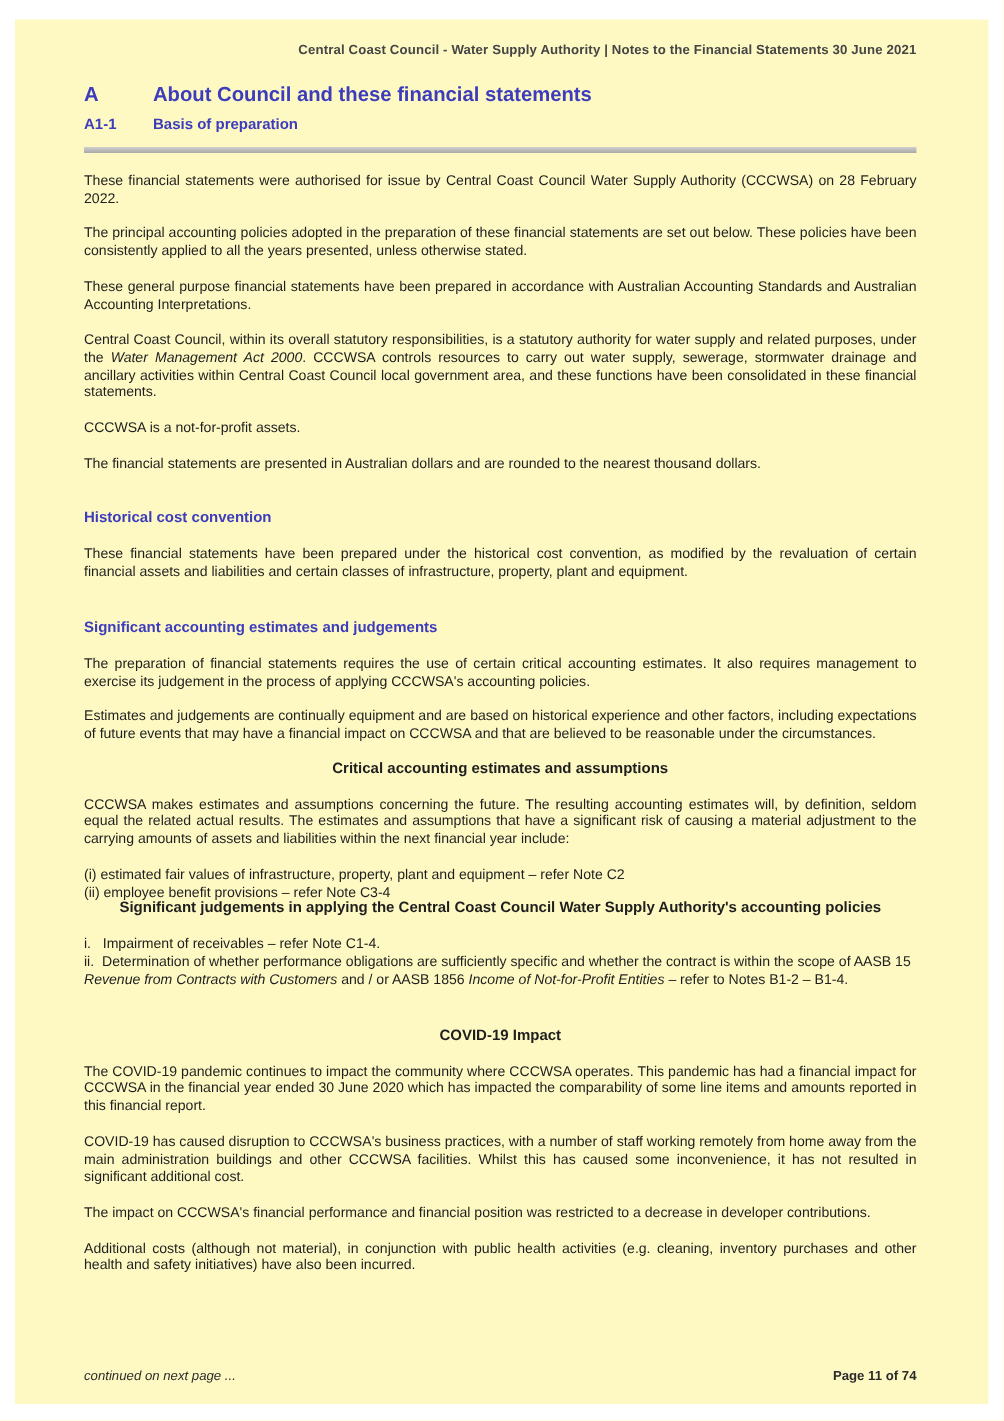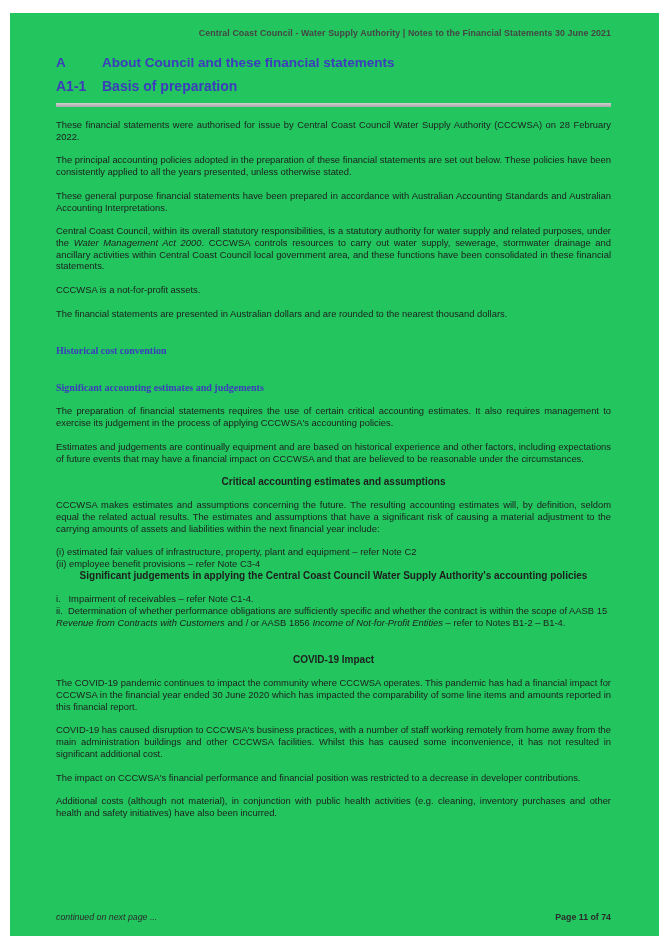--- a/index.html
+++ b/index.html
@@ -2,38 +2,38 @@
 <html><head>
 <meta charset="utf-8">
 <style>
   html,body{margin:0;padding:0;}
   body{
     width:669px;height:947px;position:relative;background:#ffffff;
     font-family:"Liberation Sans", sans-serif;overflow:hidden;
   }
   .sheet{
     position:absolute;left:10px;top:13px;right:10px;bottom:11px;
-    background:#22c55e;color:#1e1e1e;box-sizing:border-box;
+    background:#fef9c3;color:#1e1e1e;box-sizing:border-box;
     padding:0 48px 0 46px;
   }
   .doc-header{
     margin-top:15px;text-align:right;
     font-size:8.8px;font-weight:bold;color:#454545;letter-spacing:0.1px;
   }
   .h1{margin-top:17px;font-size:13.5px;font-weight:bold;color:#3c3cbd;}
-  .h2{margin-top:8px;font-size:14px;font-weight:bold;color:#3c3cbd;}
+  .h2{margin-top:8px;font-size:10px;font-weight:bold;color:#3c3cbd;}
   .hnum{display:inline-block;width:46px;}
   .rule{margin-top:9px;height:4px;background:linear-gradient(#cfcfcf,#a9a9a9);}
   #content{margin-top:2px;}
   .para{
     font-size:9.4px;line-height:11.7px;margin:12px 0;color:#1e1e1e;
     text-align:justify;
   }
   .h3{font-size:10px;font-weight:bold;margin:26px 0 10px;}
-  .h3.blue{color:#3c3cbd;font-family:Liberation Serif, serif;}
+  .h3.blue{color:#3c3cbd;}
   .h3.black{color:#1e1e1e;margin:0 0 12px;text-align:center;}
   .h3.black.lg{margin-top:26px;}
   .line{font-size:9.4px;line-height:11.8px;margin:0;color:#1e1e1e;}
   .line em, .para em{}
   .doc-footer{
     position:absolute;left:46px;right:48px;bottom:14px;
     display:flex;justify-content:space-between;align-items:flex-end;
     font-size:8.8px;color:#2b2b2b;
   }
   .cont-note{font-style:italic;}
@@ -57,20 +57,21 @@
   <div class="rule"></div>
 
   <div id="content">
       <div class="para"><span>These financial statements were authorised for issue by Central Coast Council Water Supply Authority (CCCWSA) on 28 February 2022.</span></div>
       <div class="para"><span>The principal accounting policies adopted in the preparation of these financial statements are set out below. These policies have been consistently applied to all the years presented, unless otherwise stated.</span></div>
       <div class="para"><span>These general purpose financial statements have been prepared in accordance with Australian Accounting Standards and Australian Accounting Interpretations.</span></div>
       <div class="para"><span>Central Coast Council, within its overall statutory responsibilities, is a statutory authority for water supply and related purposes, under the </span><em>Water Management Act 2000</em><span>. CCCWSA controls resources to carry out water supply, sewerage, stormwater drainage and ancillary activities within Central Coast Council local government area, and these functions have been consolidated in these financial statements.</span></div>
       <div class="para"><span>CCCWSA is a not-for-profit assets.</span></div>
       <div class="para"><span>The financial statements are presented in Australian dollars and are rounded to the nearest thousand dollars.</span></div>
       <div class="h3 blue"><span>Historical cost convention</span></div>
+      <div class="para"><span>These financial statements have been prepared under the historical cost convention, as modified by the revaluation of certain financial assets and liabilities and certain classes of infrastructure, property, plant and equipment.</span></div>
       <div class="h3 blue"><span>Significant accounting estimates and judgements</span></div>
       <div class="para"><span>The preparation of financial statements requires the use of certain critical accounting estimates. It also requires management to exercise its judgement in the process of applying CCCWSA's accounting policies.</span></div>
       <div class="para"><span>Estimates and judgements are continually equipment and are based on historical experience and other factors, including expectations of future events that may have a financial impact on CCCWSA and that are believed to be reasonable under the circumstances.</span></div>
       <div class="h3 black"><span>Critical accounting estimates and assumptions</span></div>
       <div class="para"><span>CCCWSA makes estimates and assumptions concerning the future. The resulting accounting estimates will, by definition, seldom equal the related actual results. The estimates and assumptions that have a significant risk of causing a material adjustment to the carrying amounts of assets and liabilities within the next financial year include:</span></div>
       <div class="line"><span>(i) estimated fair values of infrastructure, property, plant and equipment – refer Note C2</span></div>
       <div class="line"><span>(ii) employee benefit provisions – refer Note C3-4</span></div>
       <div class="h3 black"><span>Significant judgements in applying the Central Coast Council Water Supply Authority's accounting policies</span></div>
       <div class="line"><span>i.&nbsp;&nbsp;&nbsp;Impairment of receivables – refer Note C1-4.</span></div>
       <div class="line"><span>ii.&nbsp;&nbsp;Determination of whether performance obligations are sufficiently specific and whether the contract is within the scope of AASB 15 </span><em>Revenue from Contracts with Customers</em><span> and / or AASB 1856 </span><em>Income of Not-for-Profit Entities</em><span> – refer to Notes B1-2 – B1-4.</span></div>

